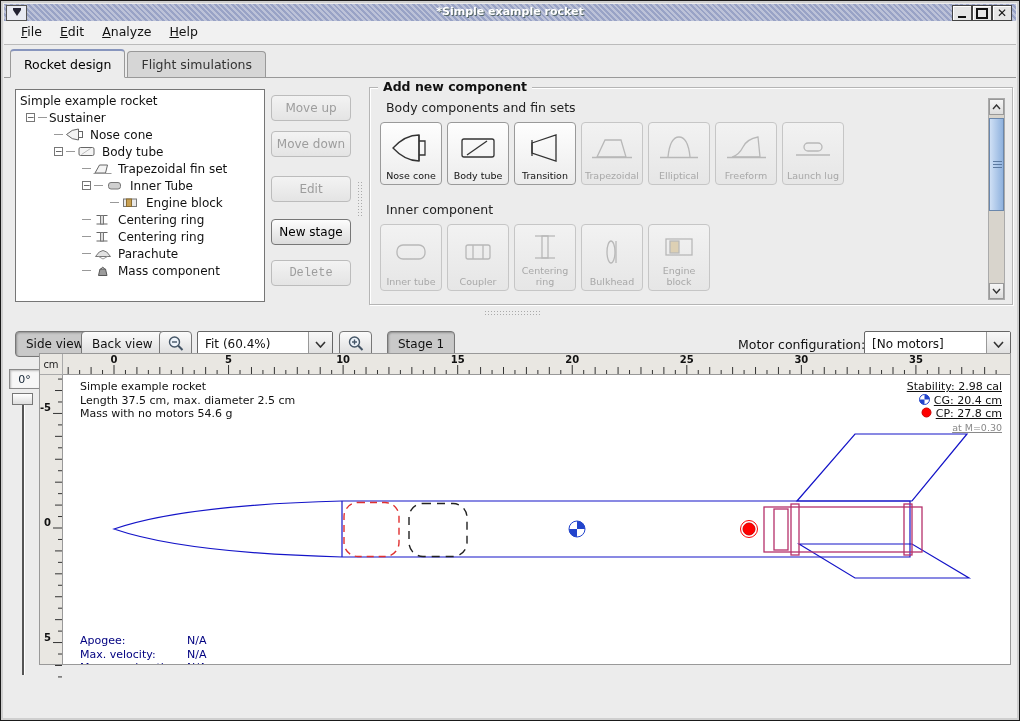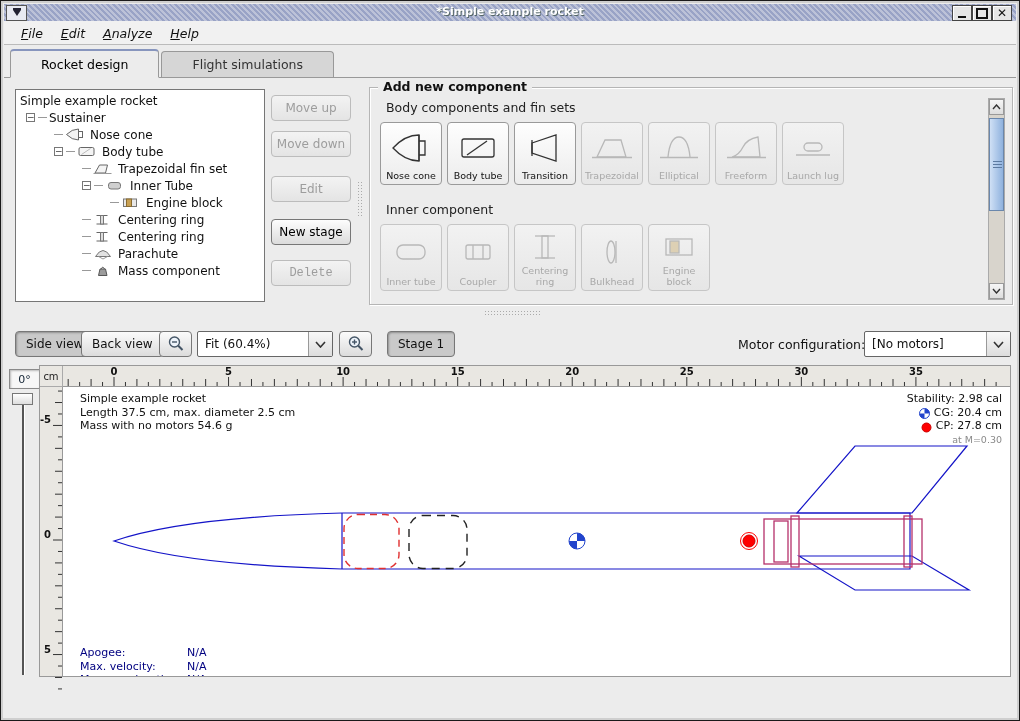--- a/index.html
+++ b/index.html
@@ -17,27 +17,27 @@
   .sysmenu .glyph{width:0;height:0;border-left:4px solid transparent;border-right:4px solid transparent;
     border-top:6px solid #223;box-shadow:0 -2px 0 #223;}
   .wctl{position:absolute;top:1px;width:18px;height:14px;background:#e6e6e6;border:1px solid #444;
     box-shadow:inset 1px 1px 0 #fff;display:flex;align-items:center;justify-content:center;}
   .wctl.min{right:44px}.wctl.max{right:24px}.wctl.close{right:4px}
   .g-min{width:8px;height:7px;border-bottom:2px solid #111;}
   .g-max{width:8px;height:7px;border:2px solid #111;}
   .g-close{font-size:12px;font-weight:bold;line-height:10px;color:#111;}
   
   .menubar{position:absolute;left:3px;top:20px;right:3px;height:23px;background:#f1f1f1;
-    border-bottom:1px solid #bbb;display:flex;align-items:flex-end;padding-left:8px;font-style:italic;}
+    border-bottom:1px solid #bbb;display:flex;align-items:flex-start;padding-left:8px;}
   .menu-item{padding:3px 9px;font-size:12.5px;}
   .mn{text-decoration:underline;}
   
   .tabstrip{position:absolute;left:3px;top:43px;right:3px;height:34px;display:flex;
     align-items:flex-end;padding-left:6px;border-bottom:1px solid #999;box-sizing:border-box;}
-  .tab{font-size:12.5px;padding:5px 30px;background:#d6d6d6;border:1px solid #999;
+  .tab{font-size:12.5px;padding:5px 13px;background:#d6d6d6;border:1px solid #999;
     border-bottom:none;border-radius:4px 4px 0 0;margin-right:2px;color:#333;}
   .tab.selected{background:#ececec;border-top:2px solid #8795bd;color:#000;
     padding-top:6px;margin-bottom:-1px;border-bottom:1px solid #ececec;}
   
   .tree-panel{position:absolute;left:14px;top:88px;width:250px;height:213px;background:#fff;
     border:1px solid #767676;font-size:12px;overflow:hidden;padding-top:2px;box-sizing:border-box;}
   .trow{height:17px;display:flex;align-items:center;white-space:nowrap;}
   .texp{width:9px;height:9px;box-sizing:border-box;border:1px solid #777;background:#fff;
     font-size:9px;line-height:6px;text-align:center;color:#333;margin-right:3px;flex:none;}
   .tdash{width:9px;height:0;border-top:1px solid #999;margin-right:2px;flex:none;}
@@ -87,33 +87,33 @@
   .toolbar-label{position:absolute;top:336px;font-size:12.5px;}
   
   .rotfield{position:absolute;left:8px;top:368px;width:31px;height:20px;box-sizing:border-box;
     background:#f7f7f7;border:1px solid #8a8a8a;box-shadow:inset 1px 1px 2px #bbb;
     font-size:11px;color:#123;display:flex;align-items:center;justify-content:center;}
   .slider-track{position:absolute;left:21px;top:404px;width:2px;height:270px;background:#555;
     box-shadow:1px 0 0 #fff;}
   .slider-thumb{position:absolute;left:11px;top:392px;width:21px;height:12px;box-sizing:border-box;
     background:linear-gradient(#fff,#ddd);border:1px solid #777;}
   
-  .diagram{position:absolute;left:38px;top:364px;width:972px;height:312px;box-sizing:border-box;
+  .diagram{position:absolute;left:38px;top:352px;width:972px;height:312px;box-sizing:border-box;
     border:1px solid #999;background:#fff;}
   .corner{position:absolute;left:0;top:0;width:23px;height:21px;background:#e9e7e2;
     border-right:1px solid #aaa;border-bottom:1px solid #aaa;box-sizing:border-box;
     font-size:10px;display:flex;align-items:center;justify-content:center;color:#222;}
   .hruler{position:absolute;left:23px;top:0;right:0;height:21px;background:#e9e7e2;
     border-bottom:1px solid #999;box-sizing:border-box;}
   .vruler{position:absolute;left:0;top:21px;width:23px;bottom:0;background:#e9e7e2;
     border-right:1px solid #999;box-sizing:border-box;}
   .canvas{position:absolute;left:24px;top:22px;right:0;bottom:0;background:#fff;overflow:hidden;}
   .info{position:absolute;left:16px;top:4px;font-size:11px;line-height:13.5px;color:#111;}
   .stab{position:absolute;right:8px;top:4px;text-align:right;font-size:11px;line-height:13.5px;}
-  .stab .row{display:flex;justify-content:flex-end;align-items:flex-end;gap:4px;}
+  .stab .row{display:flex;justify-content:flex-end;align-items:flex-start;gap:4px;text-decoration:underline;}
   .stab .note{color:#8a8a8a;font-size:9.5px;}
   .flight{position:absolute;left:16px;top:258px;color:#000080;font-size:11px;line-height:13.5px;}
   .flight .lbl{display:inline-block;width:107px;}
   
   .statusbar{position:absolute;left:3px;right:3px;top:695px;height:22px;background:#ececec;
     border-top:1px solid #b5b5b5;display:flex;align-items:center;padding-left:68px;gap:24px;
     font-size:10px;font-weight:bold;color:#111;box-sizing:border-box;}
 </style>
 </head>
 <body>

